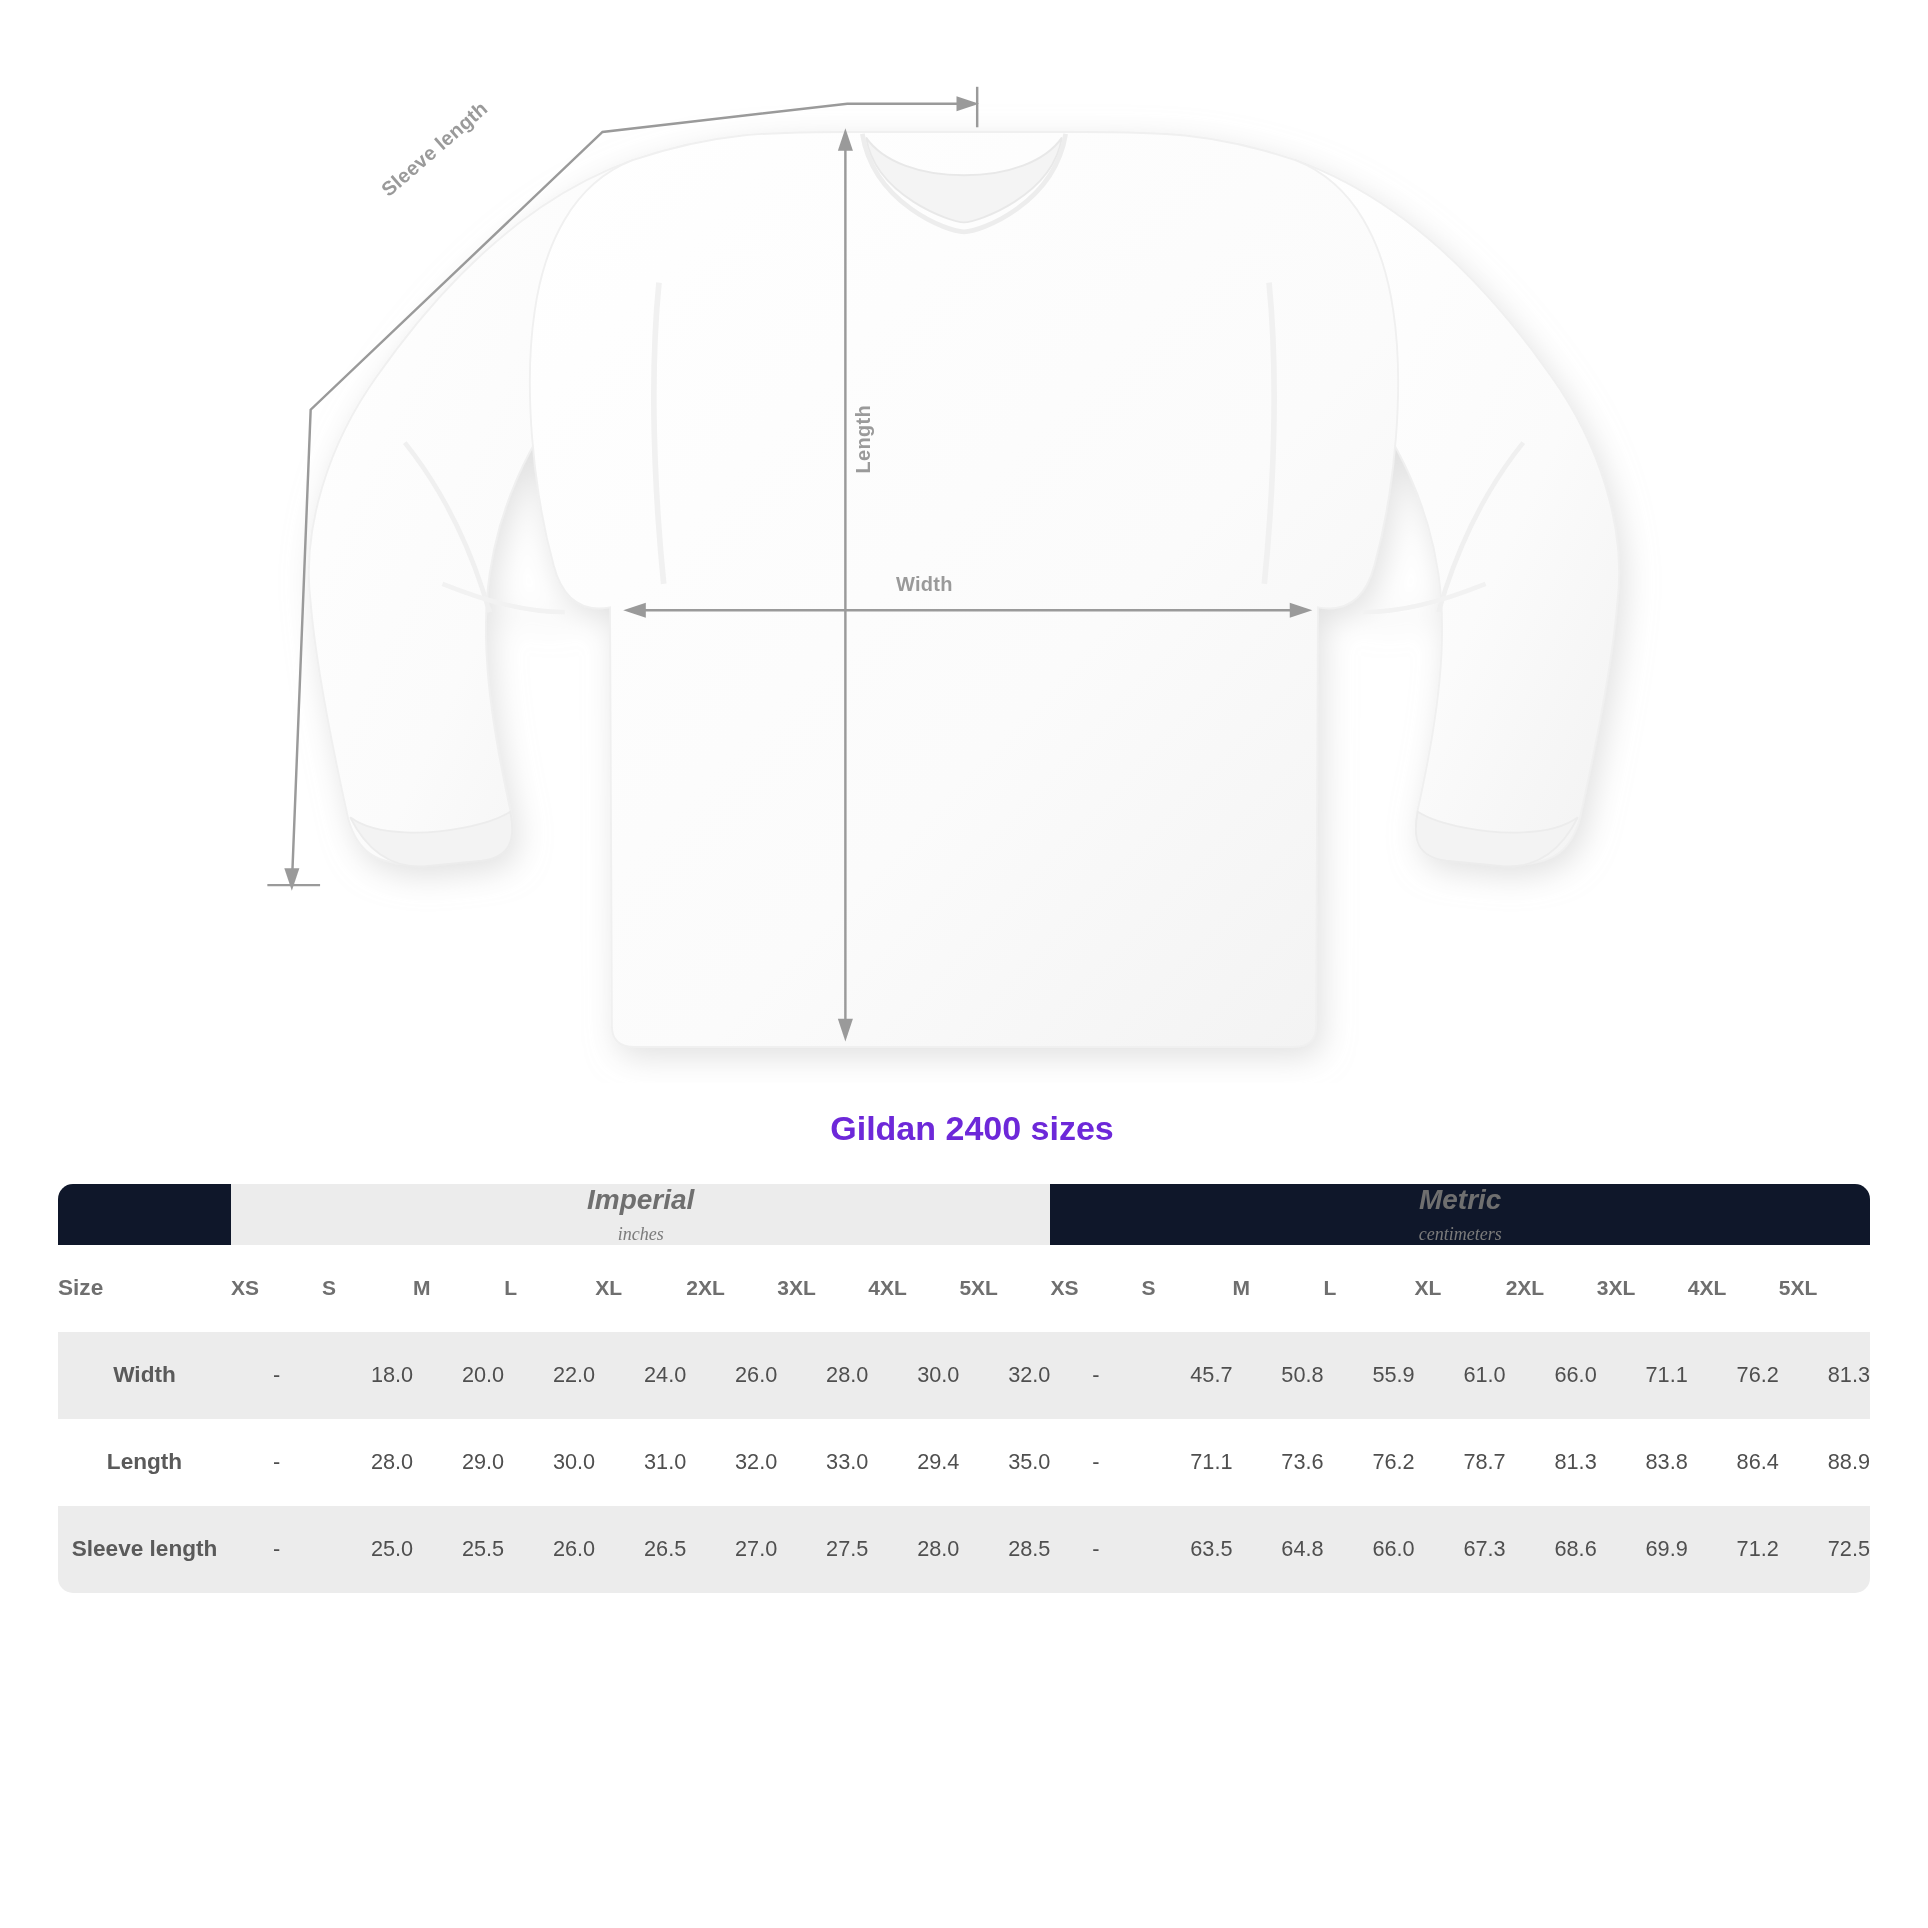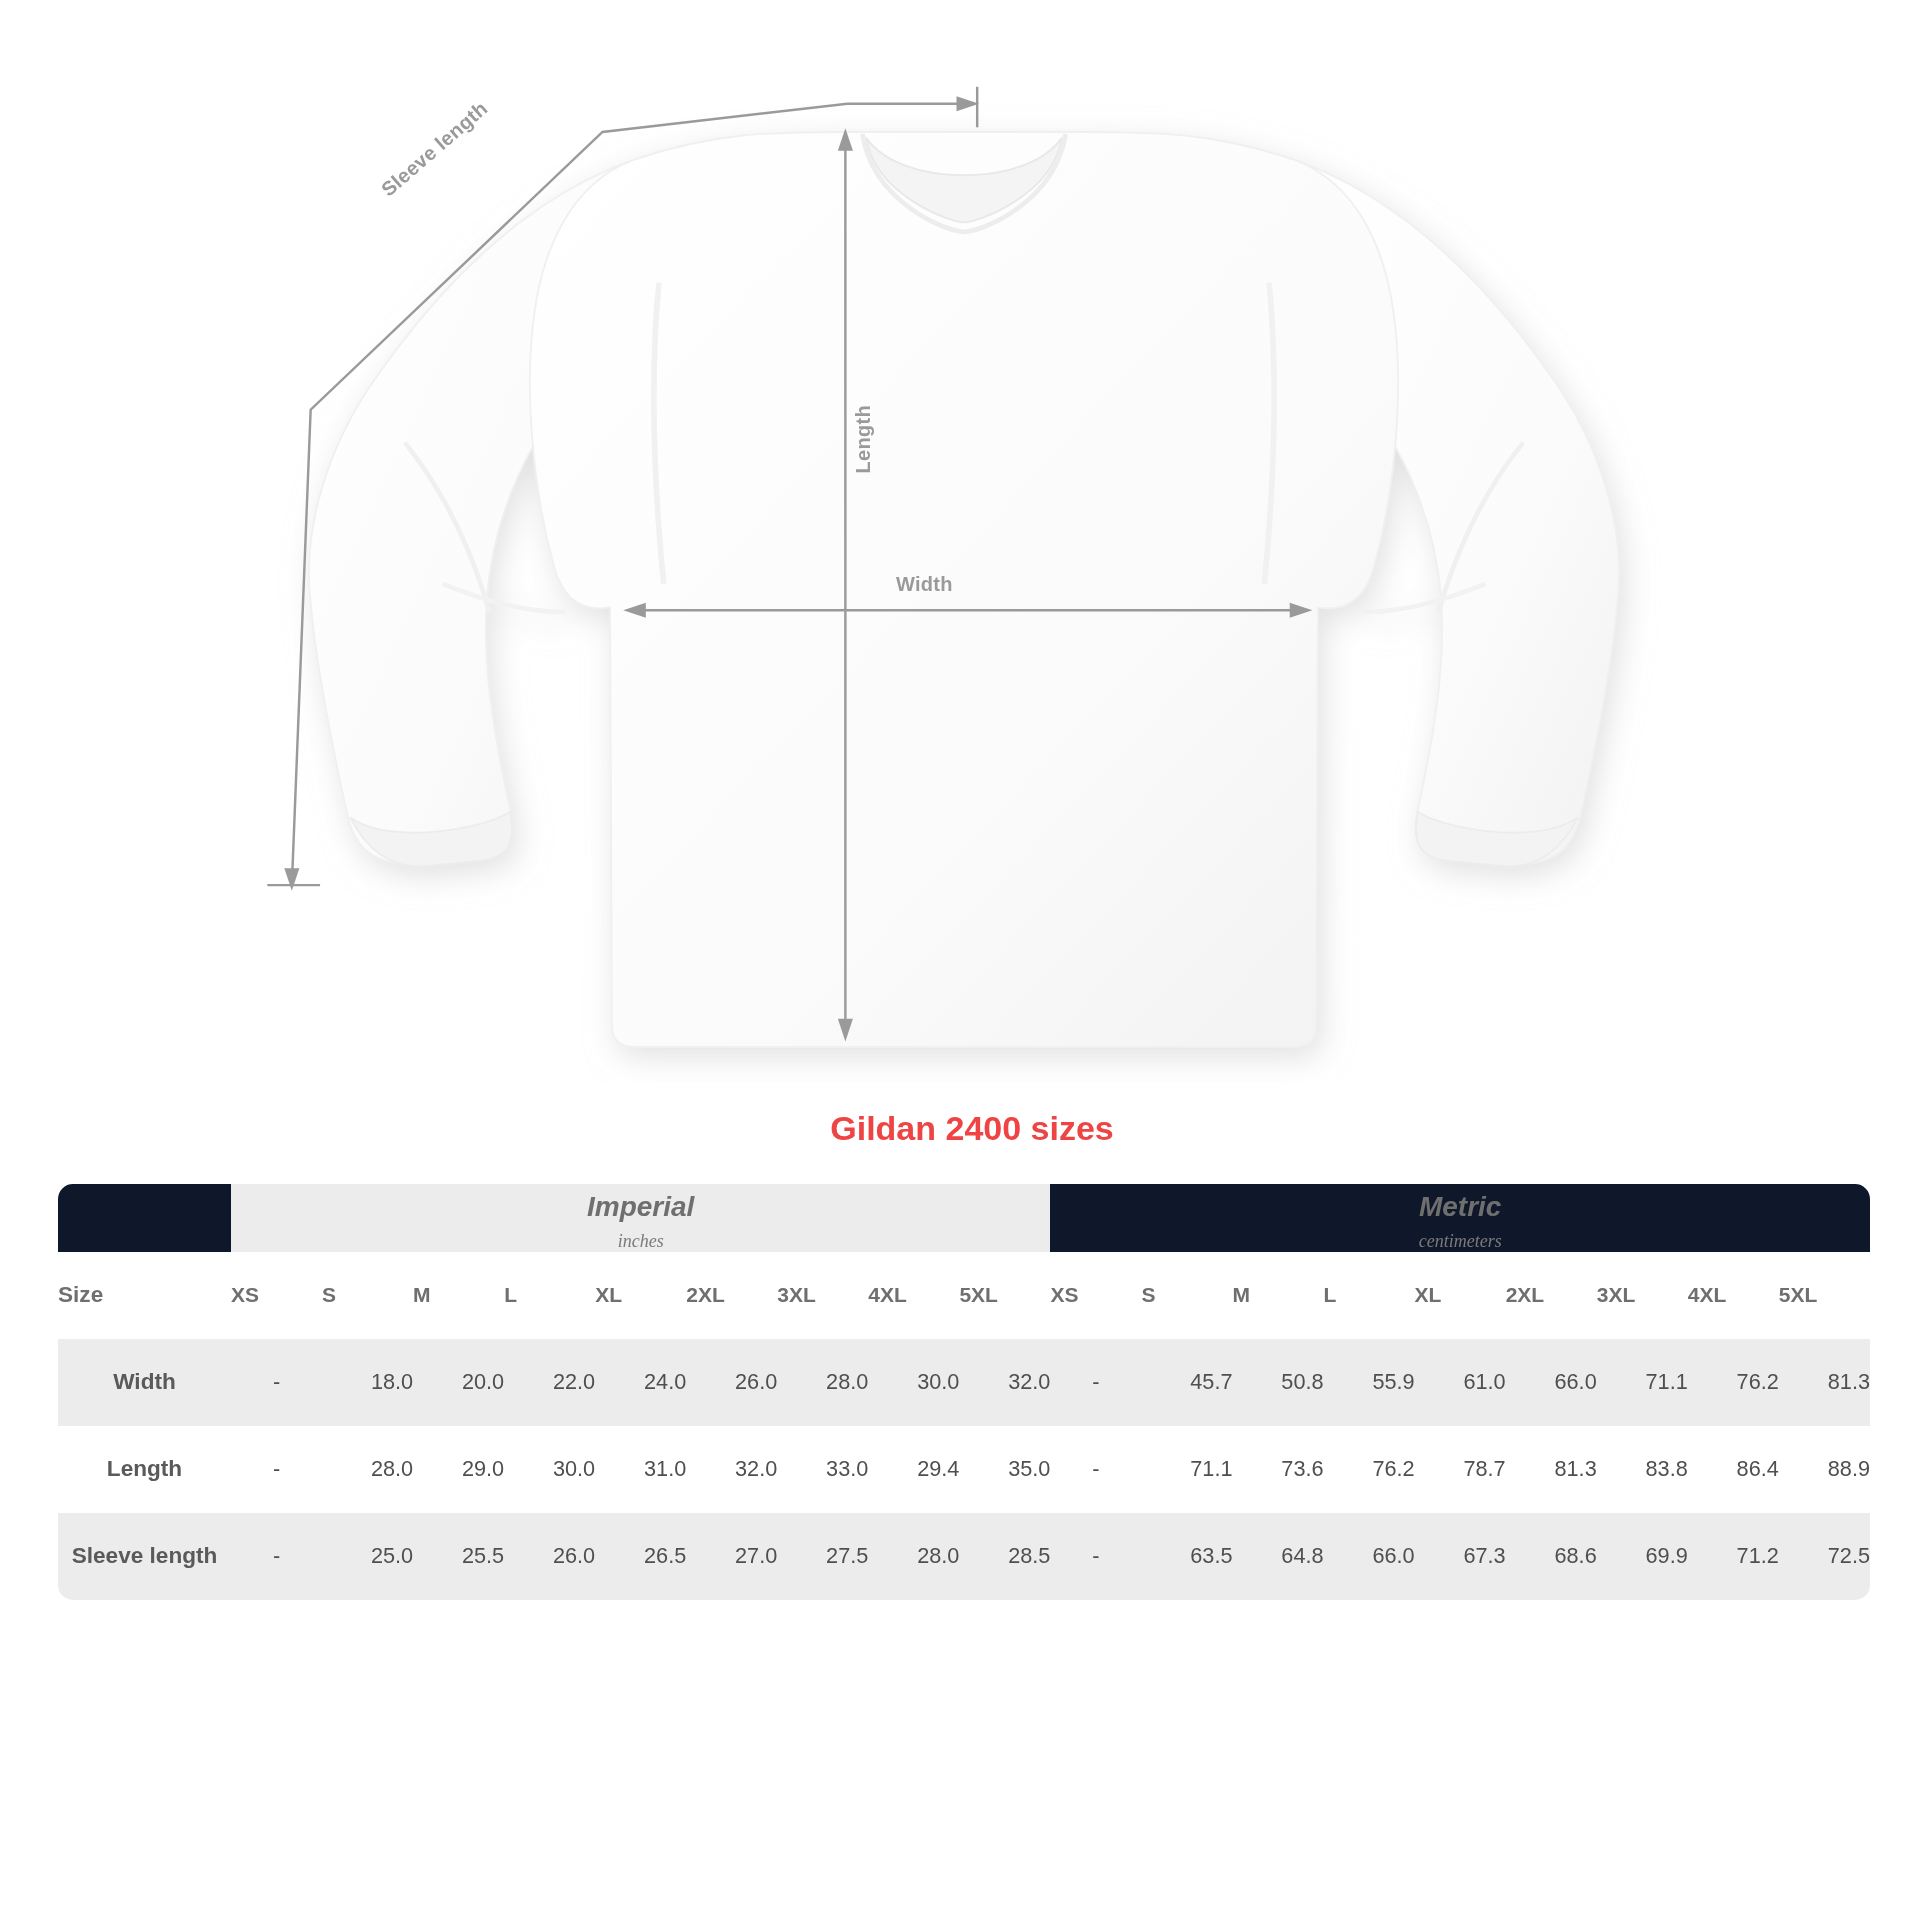--- a/index.html
+++ b/index.html
@@ -56,21 +56,21 @@
   }
 
   
   .title-block {
     text-align: center;
     margin-top: 26px;
   }
   .chart-title {
     font-size: 34px;
     font-weight: bold;
-    color: #ef4444;
+    color: #6d28d9;
     margin: 0 0 17px 16px;
   }
   .chart-subtitle {
     font-size: 19px;
     font-style: italic;
     color: #6f6f6f;
     margin: 0;
   }
 
   
@@ -93,21 +93,20 @@
     text-align: center;
     padding: 28px 0 24.5px 0;
     color: #6f6f6f;
   }
   .unit-head .unit-name {
     font-size: 28px;
     font-weight: bold;
     font-style: italic;
     display: block;
     margin-bottom: 7.5px;
-    margin-top: 7px;
   }
   .unit-head .unit-sub {
     font-size: 18px;
     font-style: italic;
     display: block;
     color: #7b7b7b;
     font-family: Liberation Serif, serif;
   }
   .corner-cell {
     background: #0f172a;

